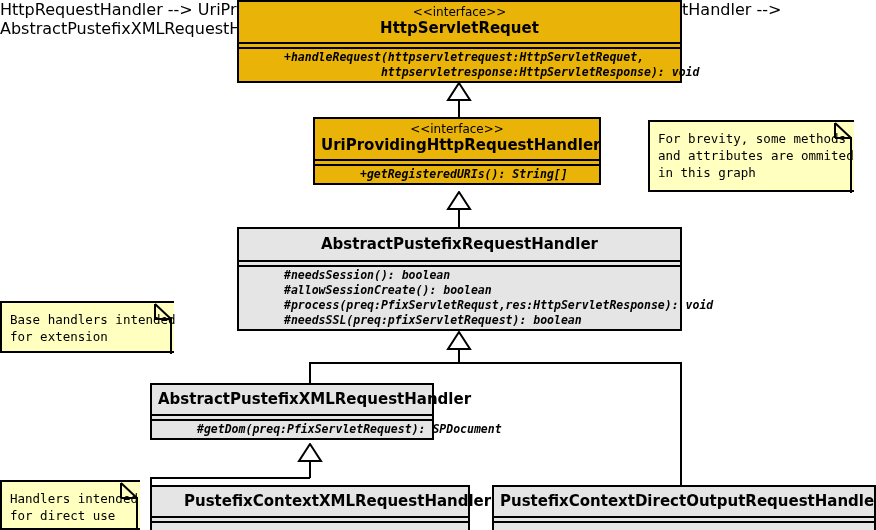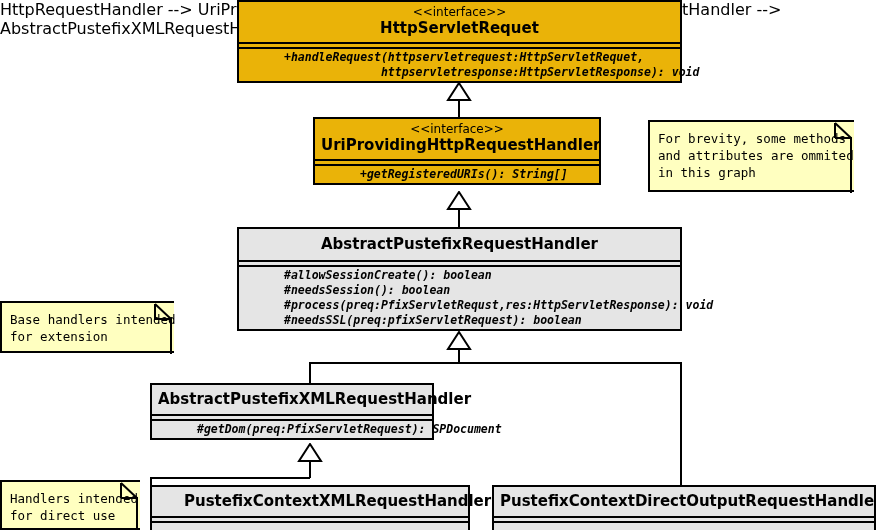--- a/index.html
+++ b/index.html
@@ -149,22 +149,22 @@
 </div>
 
 
 <div class="uml-box" style="left:237px; top:227px; width:445px;">
   <div class="uml-head" style="padding-top:6px; padding-bottom:6px;">
     <span class="cls-name">AbstractPustefixRequestHandler</span>
   </div>
   <div class="uml-sep"></div>
   <div class="uml-sep" style="margin-top:3px;"></div>
   <div class="uml-body">
+    <span class="member">#needsSession(): boolean</span>
     <span class="member">#allowSessionCreate(): boolean</span>
-    <span class="member">#needsSession(): boolean</span>
     <span class="member">#process(preq:PfixServletRequst,res:HttpServletResponse): void</span>
     <span class="member">#needsSSL(preq:pfixServletRequest): boolean</span>
   </div>
 </div>
 
 
 <div class="uml-box" style="left:150px; top:383px; width:284px;">
   <div class="uml-head" style="padding-top:5px; padding-bottom:5px;">
     <span class="cls-name">AbstractPustefixXMLRequestHandler</span>
   </div>

